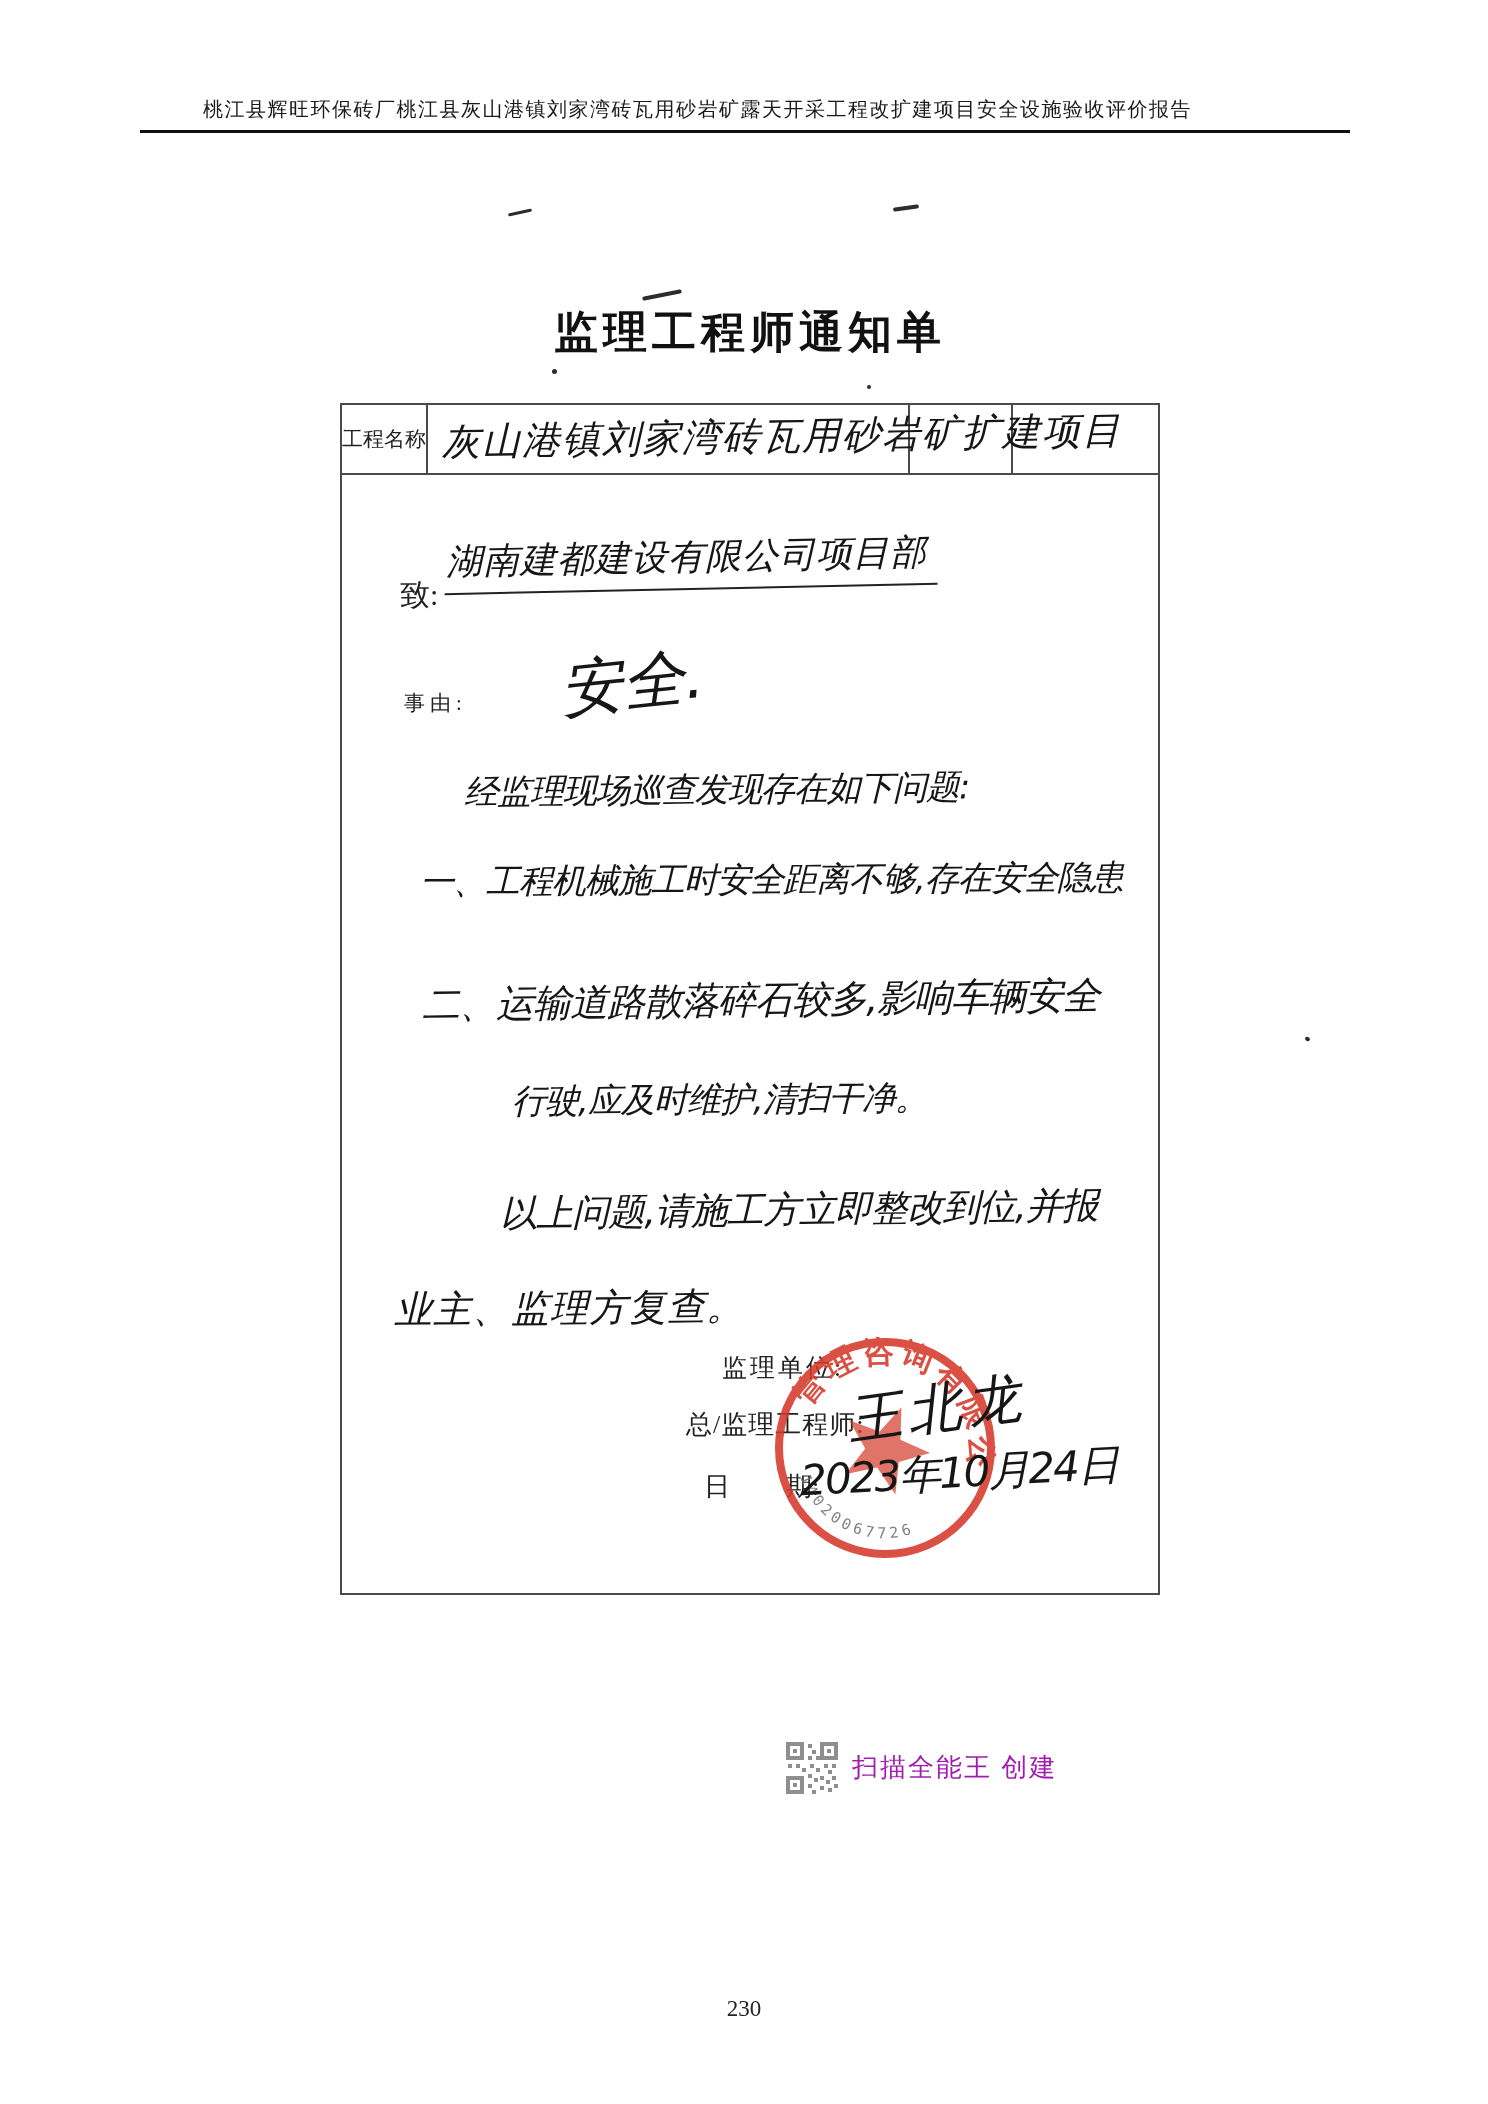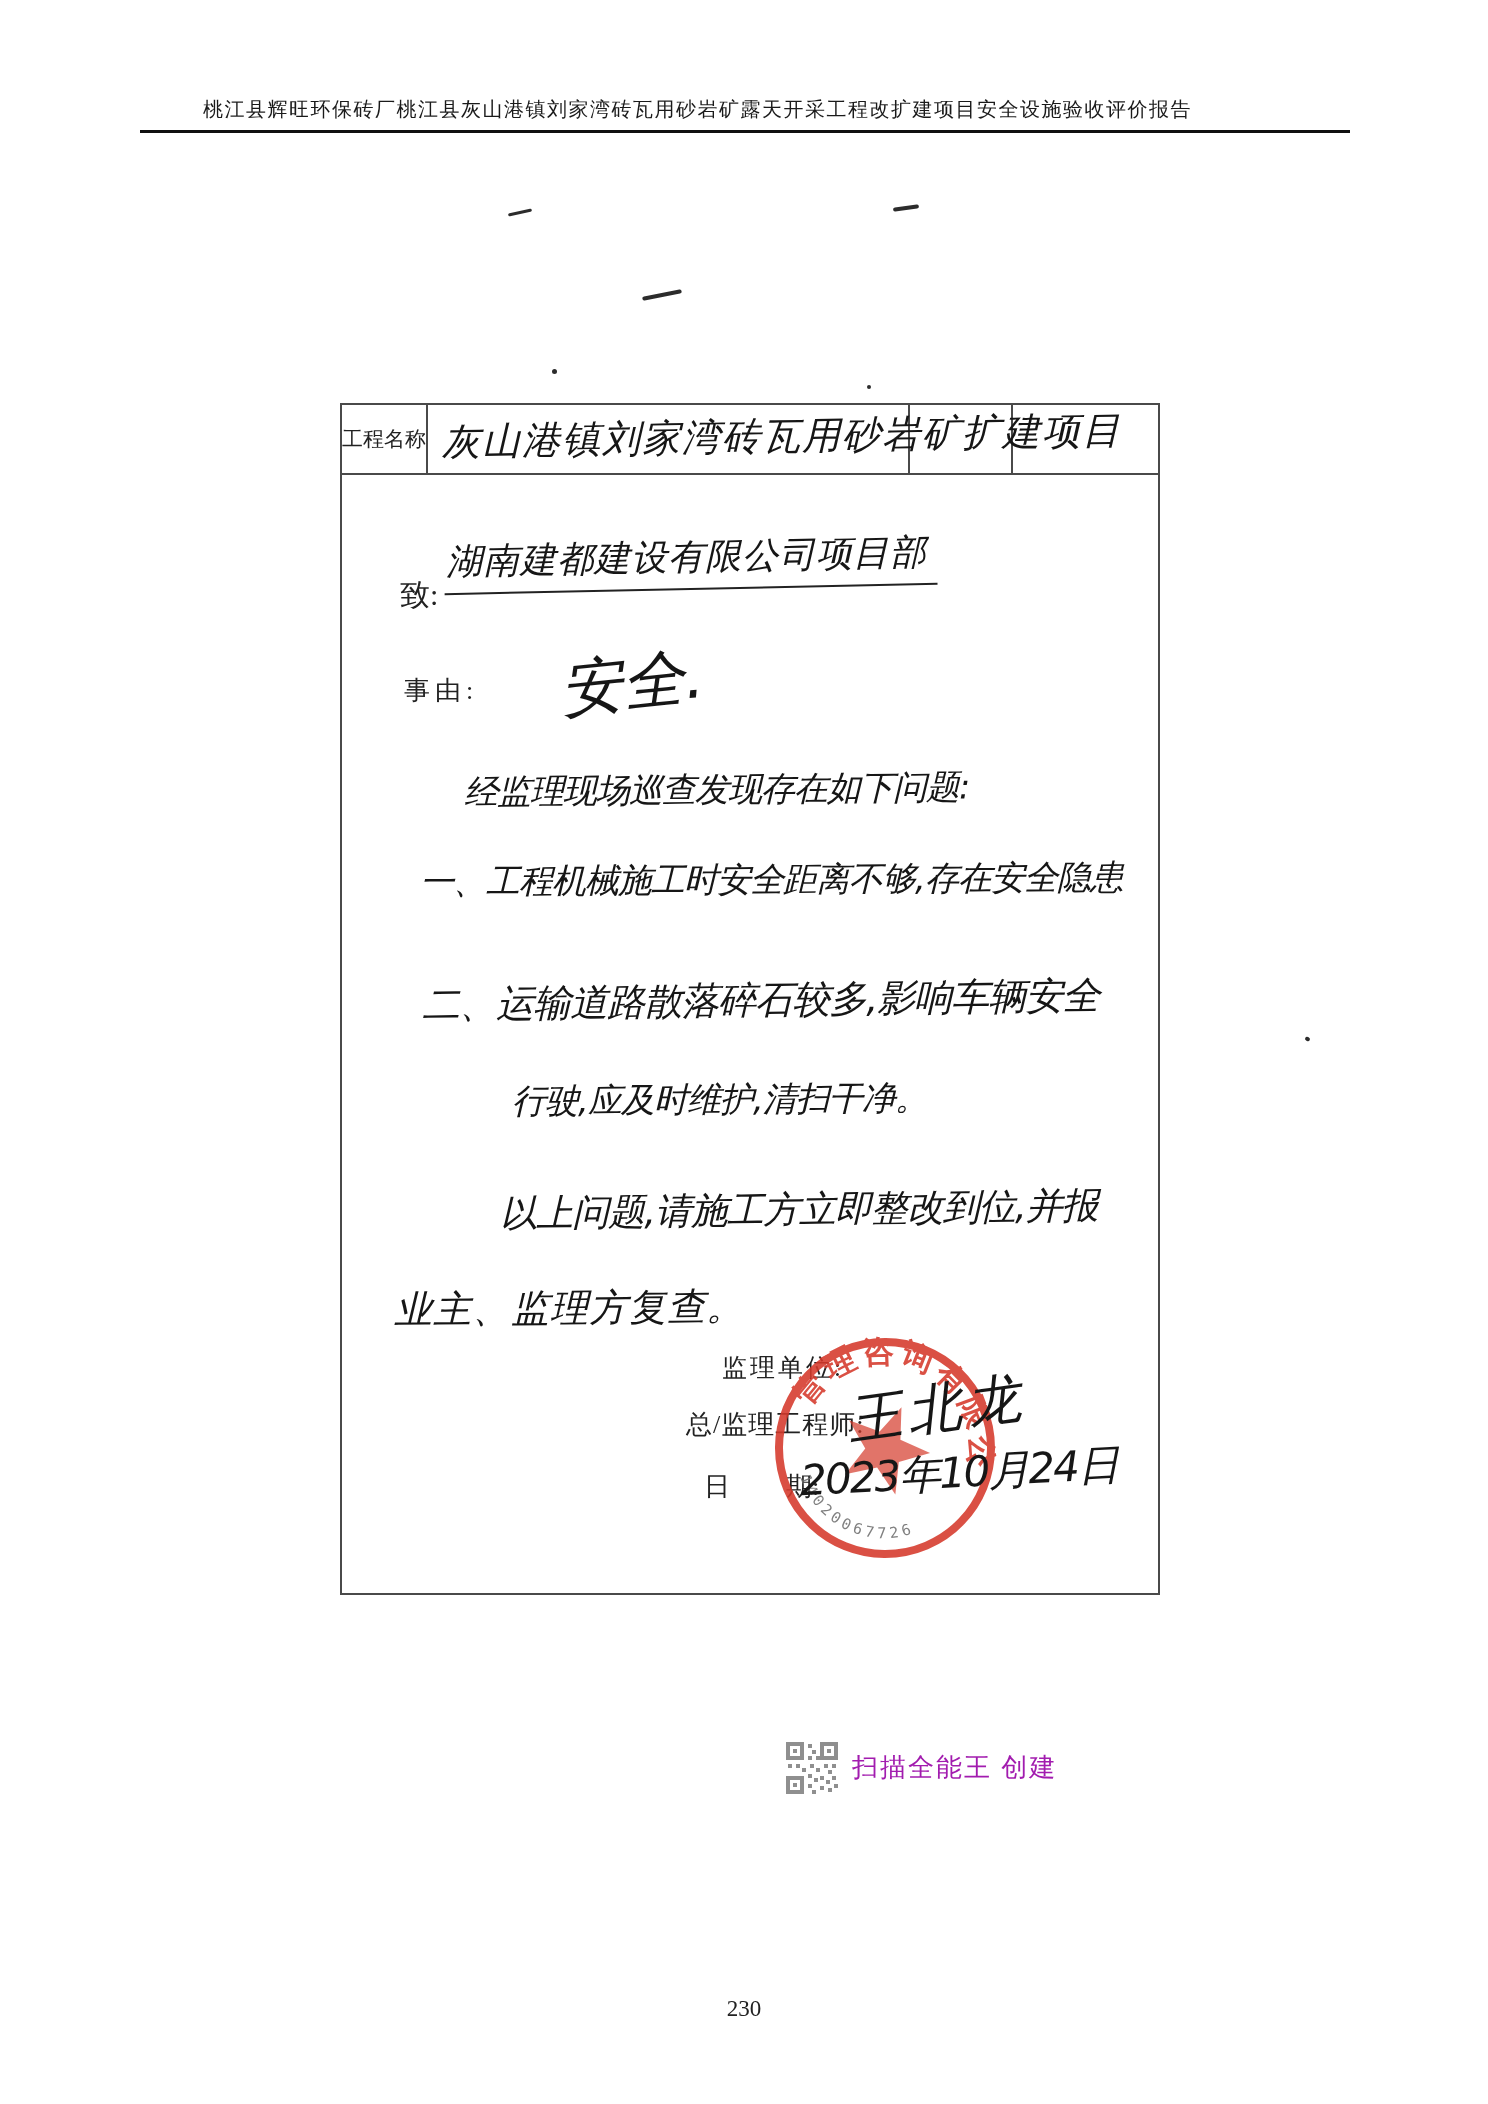--- a/index.html
+++ b/index.html
@@ -38,21 +38,21 @@
     width:86px;border-right:2px solid #4a4a4a;box-sizing:border-box;
     display:flex;align-items:center;justify-content:center;
     font-size:21px;color:#222;letter-spacing:0;
   }
   .cell-m1{width:482px;border-right:2px solid #4a4a4a;box-sizing:border-box;}
   .cell-m2{width:103px;border-right:2px solid #4a4a4a;box-sizing:border-box;}
   .cell-m3{flex:1;}
   
   .plbl{position:absolute;color:#222;white-space:nowrap;}
   .lbl-to{left:58px;top:170px;font-size:30px;}
-  .lbl-subject{left:62px;top:268px;font-size:26px;letter-spacing:5px;}
+  .lbl-subject{left:62px;top:284px;font-size:21px;letter-spacing:5px;}
   .lbl-unit{left:380px;top:946px;font-size:25px;letter-spacing:3px;text-align:center;}
   .lbl-engineer{left:344px;top:1002px;font-size:26px;letter-spacing:1px;}
   .lbl-date-l{left:362px;top:1064px;font-size:26px;}
   .lbl-date-r{left:444px;top:1064px;font-size:26px;}
   
   .hw{
     position:absolute;font-family:"DejaVu Sans","Liberation Sans",sans-serif;
     font-style:italic;color:#161616;white-space:nowrap;
   }
   .hw-project{left:100px;top:6px;font-size:38px;letter-spacing:2px;transform:rotate(-1deg);}
@@ -79,20 +79,21 @@
   .page-num{position:absolute;top:1980px;left:0;width:100%;text-align:center;font-size:23px;color:#222;margin-top:16px;}
 </style>
 </head>
 <body>
 
 <div class="page">
 
   <div class="doc-header">桃江县辉旺环保砖厂桃江县灰山港镇刘家湾砖瓦用砂岩矿露天开采工程改扩建项目安全设施验收评价报告</div>
   <div class="doc-rule"></div>
 
+  <div class="notice-title">监理工程师通知单</div>
 
   <div class="mark dash-a"></div>
   <div class="mark dash-b"></div>
   <div class="mark dash-c"></div>
   <div class="mark dot-a"></div>
   <div class="mark dot-b"></div>
   <div class="mark dot-c"></div>
 
   <div class="form">
 

